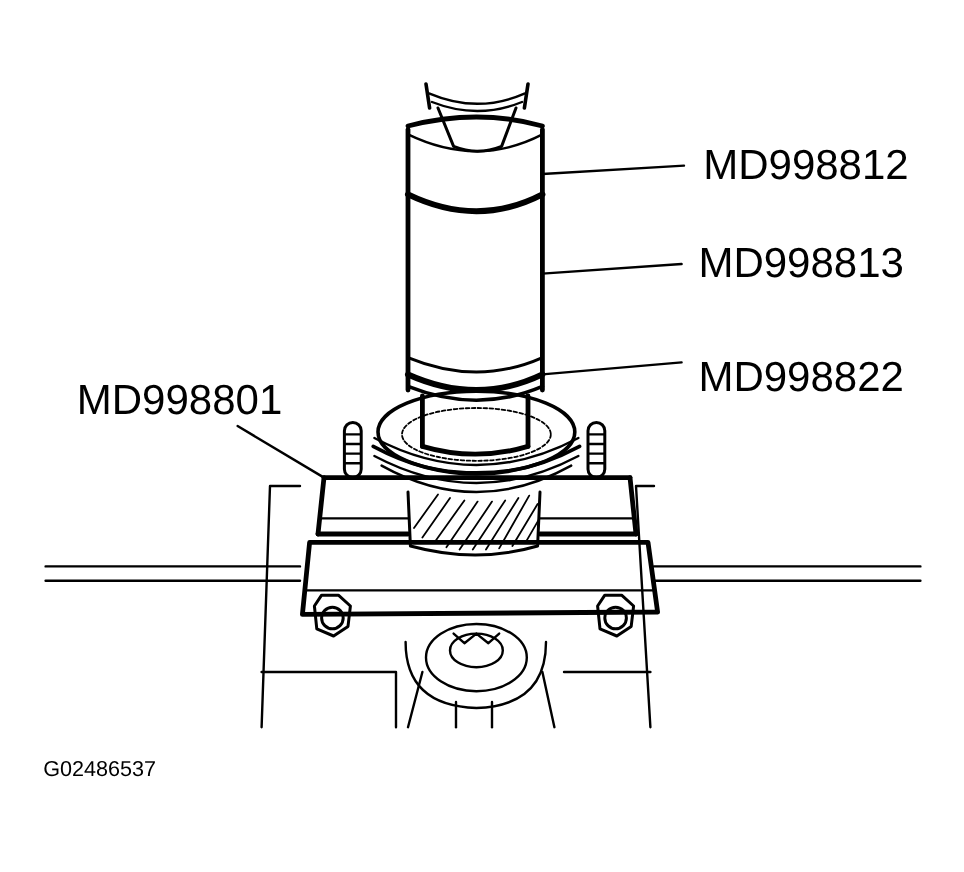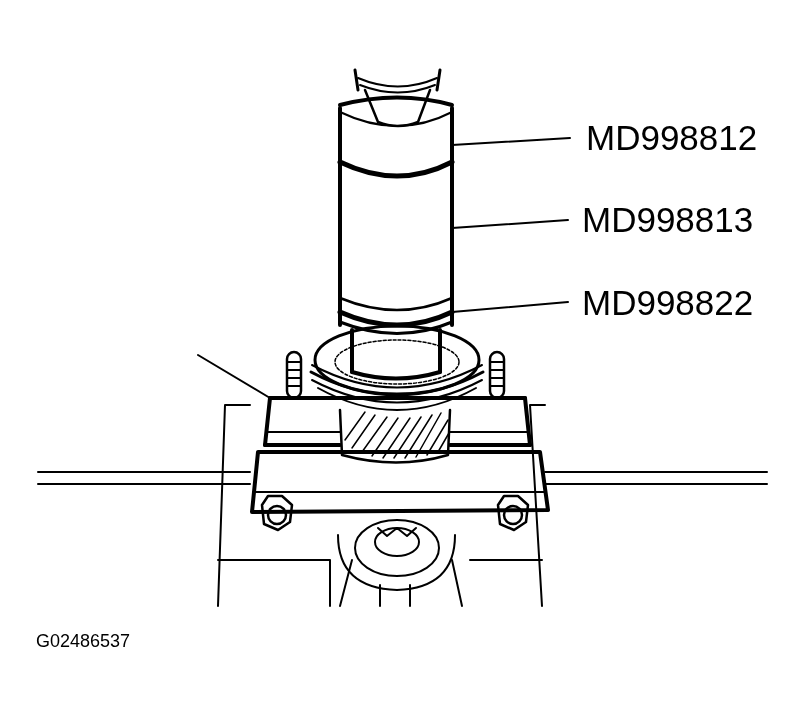--- a/index.html
+++ b/index.html
@@ -115,16 +115,17 @@
     <g stroke-width="2">
       <line x1="452" y1="145" x2="570" y2="138"></line>
       <line x1="452" y1="228" x2="568" y2="220"></line>
       <line x1="452" y1="312" x2="568" y2="302"></line>
       <line x1="198" y1="355" x2="270" y2="398"></line>
     </g>
   </svg>
 
   <div class="lbl" style="left:586px; top:120px;">MD998812</div>
   <div class="lbl" style="left:582px; top:202px;">MD998813</div>
-  <div class="lbl" style="left:582px; top:285px;">MD998822</div>
+  <div class="lbl" style="left:582px; top:297px;">MD998822</div>
+  <div class="lbl" style="left:64px; top:316px;">MD998801</div>
 
   <div class="fig-id" style="left:36px; top:632px;">G02486537</div>
 </div>
 
 </body></html>

